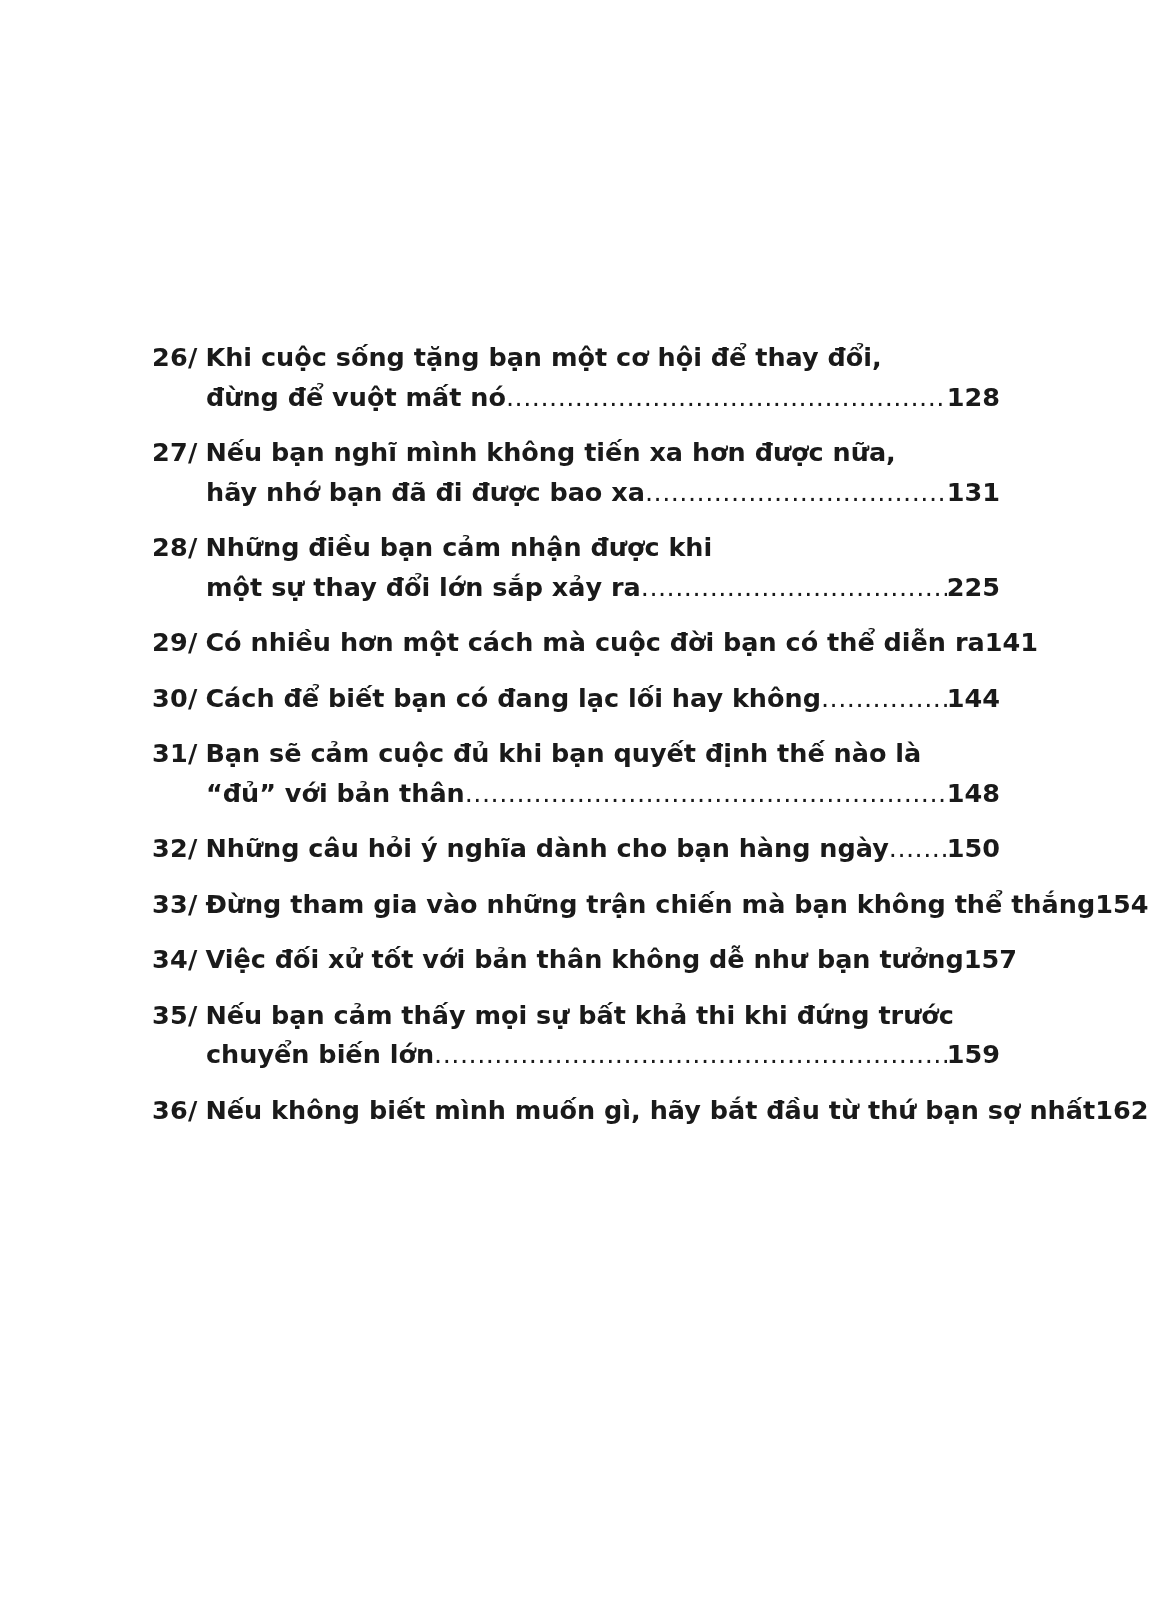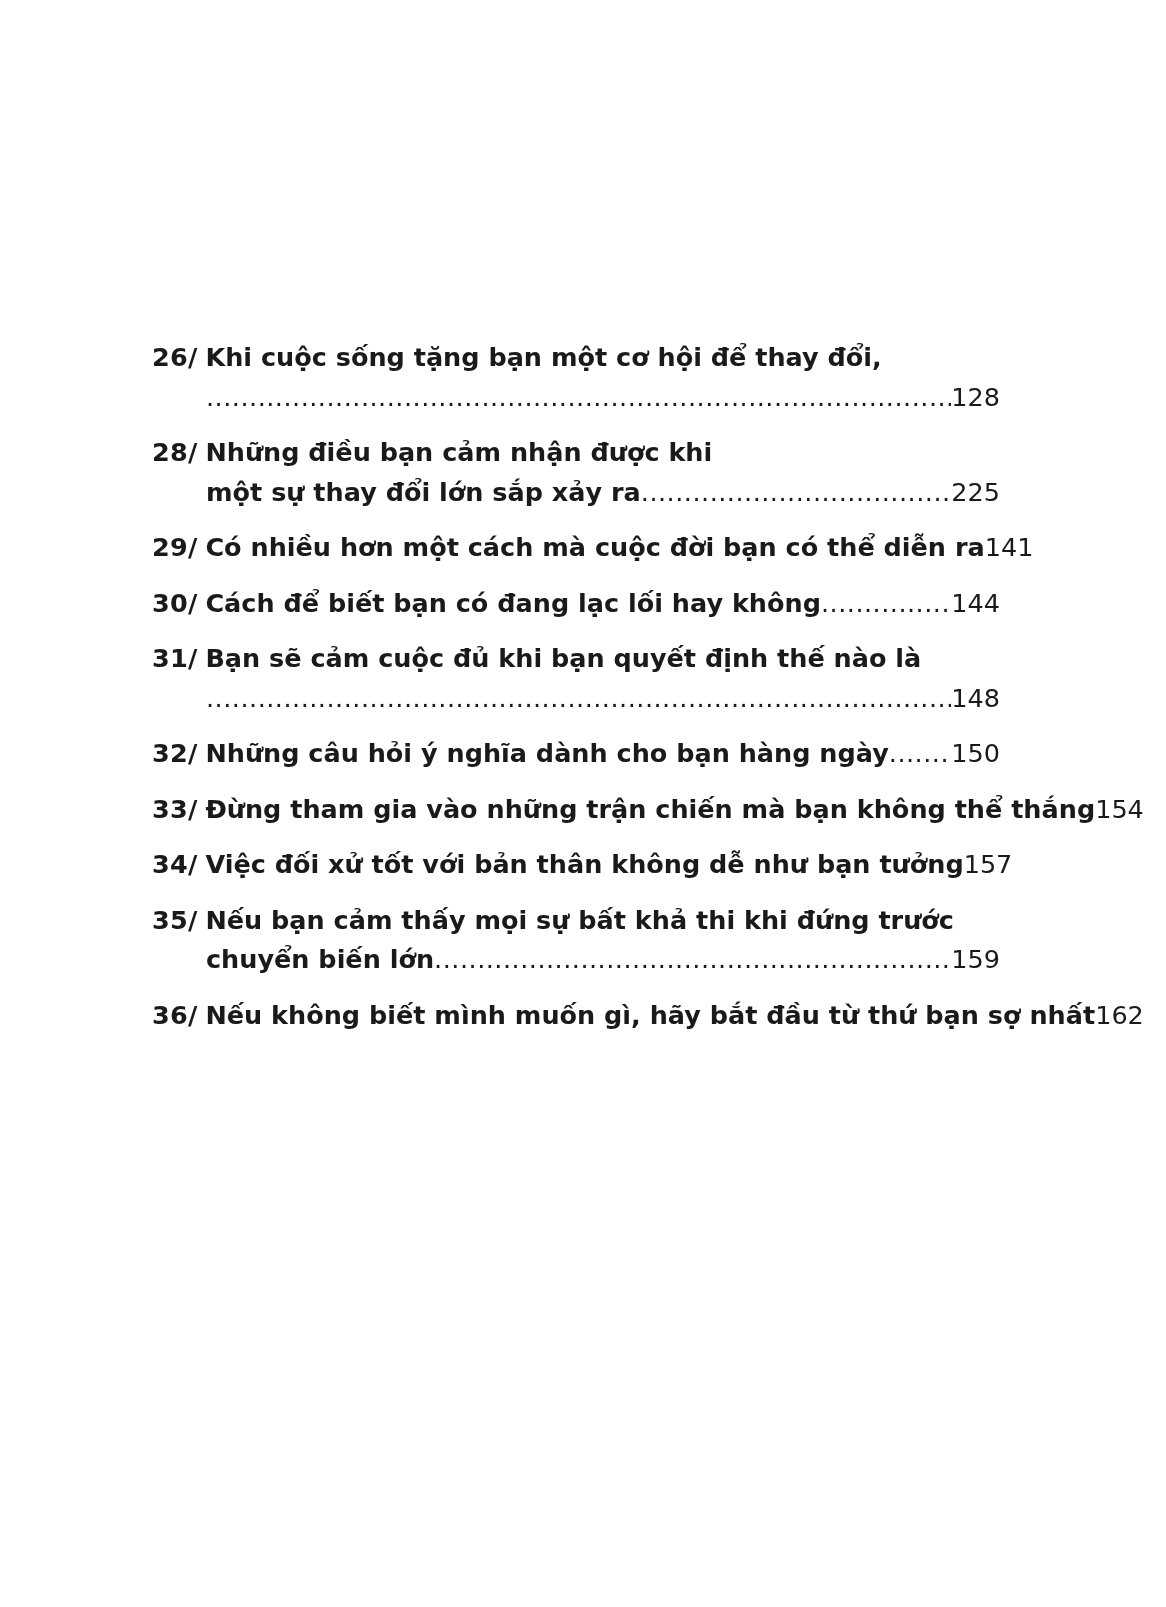--- a/index.html
+++ b/index.html
@@ -54,38 +54,51 @@
     white-space: nowrap;
     font-weight: 400;
     letter-spacing: 0.5px;
     min-width: 0;
   }
   .leader::after {
     content: "..................................................................................................................................................";
   }
   .pageno {
     flex: 0 0 auto;
-    font-weight: 400;
+    font-weight: 700;
     text-align: right;
   }
 </style>
 </head>
 <body>
 
 <div class="page">
   <div class="toc" id="toc-root">
       <div class="toc-entry">
         <div class="entry-line no-leader">
           <span class="num">26/</span>
           <span class="title">Khi cuộc sống tặng bạn một cơ hội để thay đổi,</span>
         </div>
         <div class="entry-line">
           <span class="indent"></span>
+          <span class="title">đừng để vuột mất nó</span>
           <span class="leader"></span>
           <span class="pageno">128</span>
+        </div>
+      </div>
+      <div class="toc-entry">
+        <div class="entry-line no-leader">
+          <span class="num">27/</span>
+          <span class="title">Nếu bạn nghĩ mình không tiến xa hơn được nữa,</span>
+        </div>
+        <div class="entry-line">
+          <span class="indent"></span>
+          <span class="title">hãy nhớ bạn đã đi được bao xa</span>
+          <span class="leader"></span>
+          <span class="pageno">131</span>
         </div>
       </div>
       <div class="toc-entry">
         <div class="entry-line no-leader">
           <span class="num">28/</span>
           <span class="title">Những điều bạn cảm nhận được khi</span>
         </div>
         <div class="entry-line">
           <span class="indent"></span>
           <span class="title">một sự thay đổi lớn sắp xảy ra</span>
@@ -109,20 +122,21 @@
           <span class="pageno">144</span>
         </div>
       </div>
       <div class="toc-entry">
         <div class="entry-line no-leader">
           <span class="num">31/</span>
           <span class="title">Bạn sẽ cảm cuộc đủ khi bạn quyết định thế nào là</span>
         </div>
         <div class="entry-line">
           <span class="indent"></span>
+          <span class="title">“đủ” với bản thân</span>
           <span class="leader"></span>
           <span class="pageno">148</span>
         </div>
       </div>
       <div class="toc-entry">
         <div class="entry-line">
           <span class="num">32/</span>
           <span class="title">Những câu hỏi ý nghĩa dành cho bạn hàng ngày</span>
           <span class="leader"></span>
           <span class="pageno">150</span>

